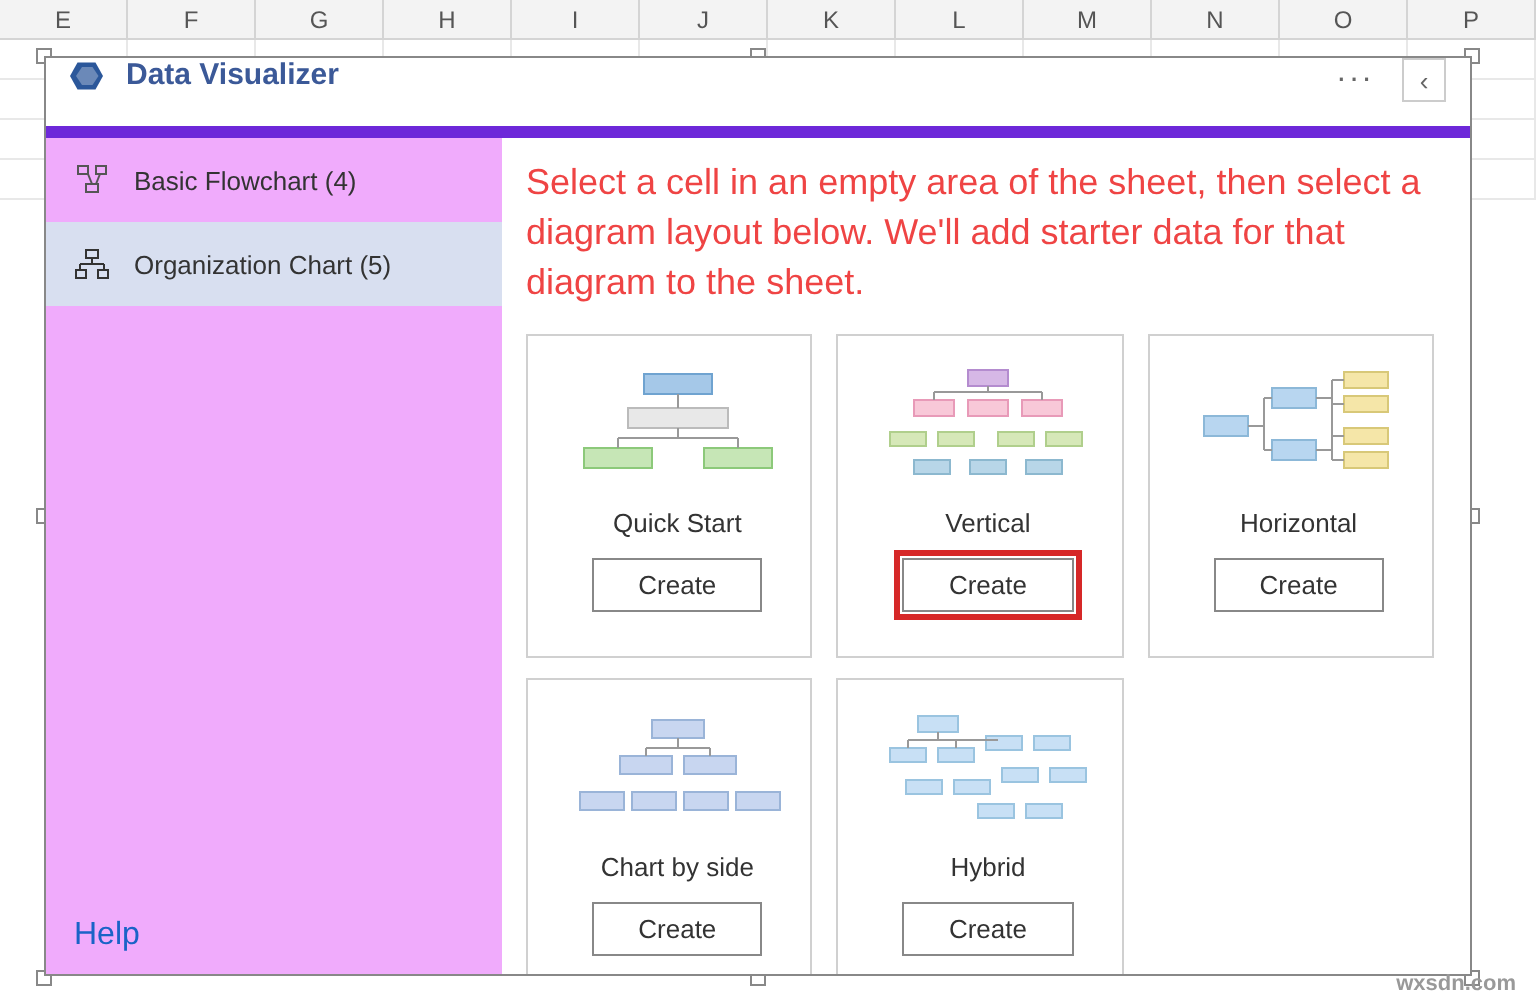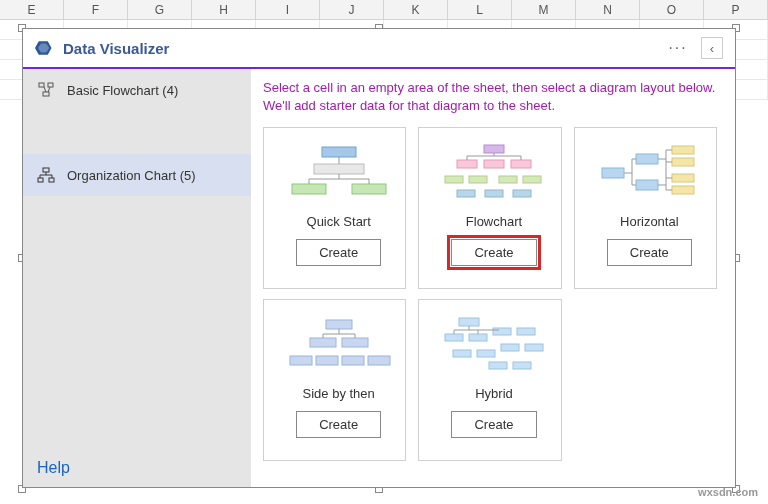--- a/index.html
+++ b/index.html
@@ -4,35 +4,35 @@
 <style>
 * { box-sizing: border-box; margin: 0; padding: 0; }
 body { font-family: 'Segoe UI', Arial, sans-serif; font-size: 13px; background: #fff; width: 768px; height: 504px; overflow: hidden; position: relative; }
 .col-headers { display: flex; height: 20px; background: #f3f3f3; border-bottom: 1px solid #d4d4d4; }
 .col-headers div { flex: 1; text-align: center; color: #555; font-size: 12px; border-right: 1px solid #d4d4d4; line-height: 20px; }
 .grid-bg { position: absolute; top: 20px; left: 0; right: 0; bottom: 0; }
 .grid-row { height: 20px; border-bottom: 1px solid #e8e8e8; display: flex; }
 .grid-cell { flex: 1; border-right: 1px solid #e8e8e8; }
 .panel { position: absolute; top: 28px; left: 22px; width: 714px; height: 460px; background: #fff; border: 1px solid #888; }
 .handle { position:absolute; width:8px; height:8px; background:#fff; border:1px solid #888; }
-.panel-header { display: flex; align-items: center; height: 40px; padding: 0 12px; border-bottom: 2px solid #6d28d9; }
+.panel-header { display: flex; height: 40px; padding: 0 12px; border-bottom: 6px solid #6d28d9; }
 .visio-icon { width: 18px; height: 18px; margin-right: 10px; }
 .visio-icon svg { width:100%; height:100%; }
 .panel-title { color: #3B5998; font-size: 15px; font-weight: 600; flex: 1; }
 .more-btn { color: #666; font-size: 16px; padding: 2px 6px; cursor: pointer; letter-spacing:1px; }
 .collapse-btn { width: 22px; height: 22px; border: 1px solid #ccc; background:#fff; margin-left: 8px; display:flex; align-items:center; justify-content:center; color:#666; font-size:13px; cursor:pointer; }
 .panel-body { display: flex; height: calc(100% - 40px); }
-.sidebar { width: 228px; background: #e5e5e5; display:flex; flex-direction:column; }
+.sidebar { width: 228px; background: #f0abfc; display:flex; flex-direction:column; }
 .sidebar-items { flex: 1; }
 .sidebar-item { display: flex; align-items: center; padding: 12px 14px; color: #333; cursor: pointer; gap: 12px; font-size: 13px; }
-.sidebar-item.active { background: #d8dff0; margin-top: 43px; }
+.sidebar-item.active { background: #d8dff0; }
 .sb-icon { width: 18px; height: 18px; display:flex; align-items:center; justify-content:center; color:#444; }
 .sidebar-footer { padding: 10px 14px; color: #1a63c7; font-size: 16px; cursor:pointer; }
 .content { flex: 1; padding: 10px 18px 14px 12px; overflow:auto; }
-.instructions { color: #a21caf; font-size: 13px; line-height: 1.4; margin-bottom: 12px; }
+.instructions { color: #ef4444; font-size: 18px; line-height: 1.4; margin-bottom: 12px; }
 .cards { display: grid; grid-template-columns: repeat(3, 1fr); gap: 10px 12px; }
 .card { border: 1px solid #d0d0d0; padding: 8px 0 10px 8px; display:flex; flex-direction:column; align-items:center; height: 162px; }
 .thumb { width: 100%; height: 72px; display:flex; align-items:center; justify-content:center; margin-bottom:6px; }
 .card-title { color: #333; font-size: 13px; margin-bottom: 10px; }
 .create-btn { border: 1px solid #888; background: #fff; padding: 5px 22px; font-size: 13px; color:#333; cursor:pointer; }
 .card.highlight .create-btn { outline: 3px solid #d62828; outline-offset: 1px; }
 .watermark { position:absolute; bottom:6px; right:10px; font-size:11px; color:#999;font-weight:bold; }
 </style>
 </head>
 <body>
@@ -200,21 +200,21 @@
                 <rect x="84" y="34" width="18" height="7" fill="#d6e8b8" stroke="#b0cf8c"></rect>
               <rect x="18" y="48" width="18" height="7" fill="#b8d6e8" stroke="#8cb8cf"></rect>
                 <rect x="46" y="48" width="18" height="7" fill="#b8d6e8" stroke="#8cb8cf"></rect>
                 <rect x="74" y="48" width="18" height="7" fill="#b8d6e8" stroke="#8cb8cf"></rect>
               <line x1="55" y1="11" x2="55" y2="14" stroke="#999"></line>
                 <line x1="28" y1="14" x2="82" y2="14" stroke="#999"></line>
                 <line x1="28" y1="14" x2="28" y2="18" stroke="#999"></line>
                 <line x1="82" y1="14" x2="82" y2="18" stroke="#999"></line>
             </svg>
           </div>
-          <div class="card-title">Flowchart</div>
+          <div class="card-title">Vertical</div>
           <button class="create-btn">Create</button>
         </div>
 
         <div class="card">
           <div class="thumb">
             <svg width="110" height="60" viewBox="0 0 110 60">
               <rect x="8" y="26" width="22" height="10" fill="#b8d6f0" stroke="#8cb8d8"></rect>
               <rect x="42" y="12" width="22" height="10" fill="#b8d6f0" stroke="#8cb8d8"></rect>
                 <rect x="42" y="38" width="22" height="10" fill="#b8d6f0" stroke="#8cb8d8"></rect>
               <rect x="78" y="4" width="22" height="8" fill="#f5e6a8" stroke="#d8c878"></rect>
@@ -247,21 +247,21 @@
               <rect x="6" y="42" width="22" height="9" fill="#c8d6f0" stroke="#9ab4d8"></rect>
                 <rect x="32" y="42" width="22" height="9" fill="#c8d6f0" stroke="#9ab4d8"></rect>
                 <rect x="58" y="42" width="22" height="9" fill="#c8d6f0" stroke="#9ab4d8"></rect>
                 <rect x="84" y="42" width="22" height="9" fill="#c8d6f0" stroke="#9ab4d8"></rect>
               <line x1="55" y1="15" x2="55" y2="20" stroke="#999"></line>
                 <line x1="39" y1="20" x2="71" y2="20" stroke="#999"></line>
                 <line x1="39" y1="20" x2="39" y2="24" stroke="#999"></line>
                 <line x1="71" y1="20" x2="71" y2="24" stroke="#999"></line>
             </svg>
           </div>
-          <div class="card-title">Side by then</div>
+          <div class="card-title">Chart by side</div>
           <button class="create-btn">Create</button>
         </div>
 
         <div class="card">
           <div class="thumb">
             <svg width="110" height="60" viewBox="0 0 110 60">
               <rect x="20" y="4" width="20" height="8" fill="#c8e0f5" stroke="#9ac4e0"></rect>
               <rect x="6" y="20" width="18" height="7" fill="#c8e0f5" stroke="#9ac4e0"></rect>
                 <rect x="30" y="20" width="18" height="7" fill="#c8e0f5" stroke="#9ac4e0"></rect>
               <rect x="54" y="14" width="18" height="7" fill="#c8e0f5" stroke="#9ac4e0"></rect>

